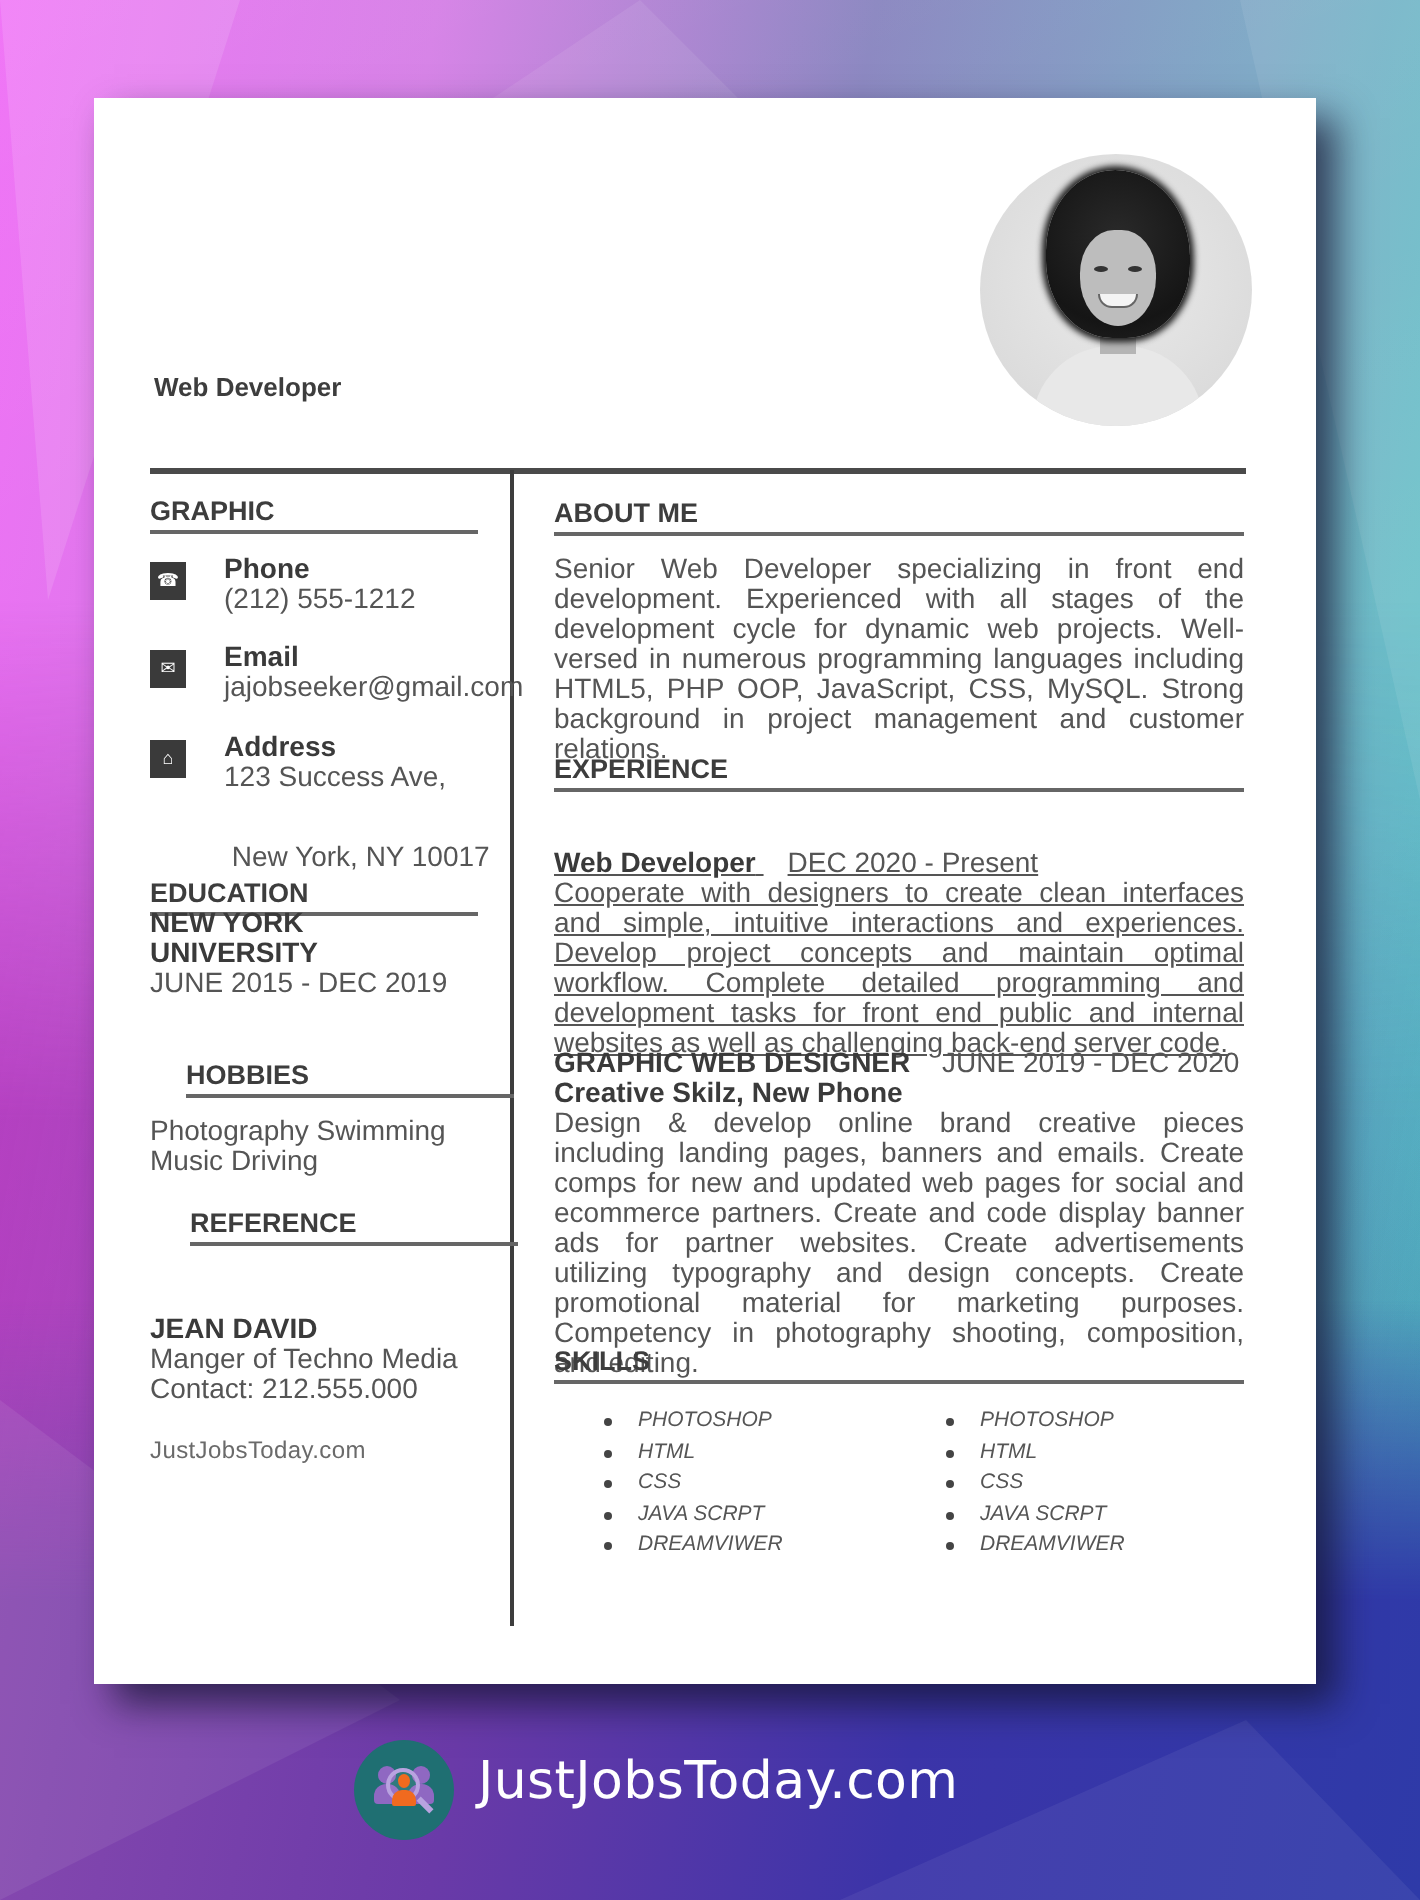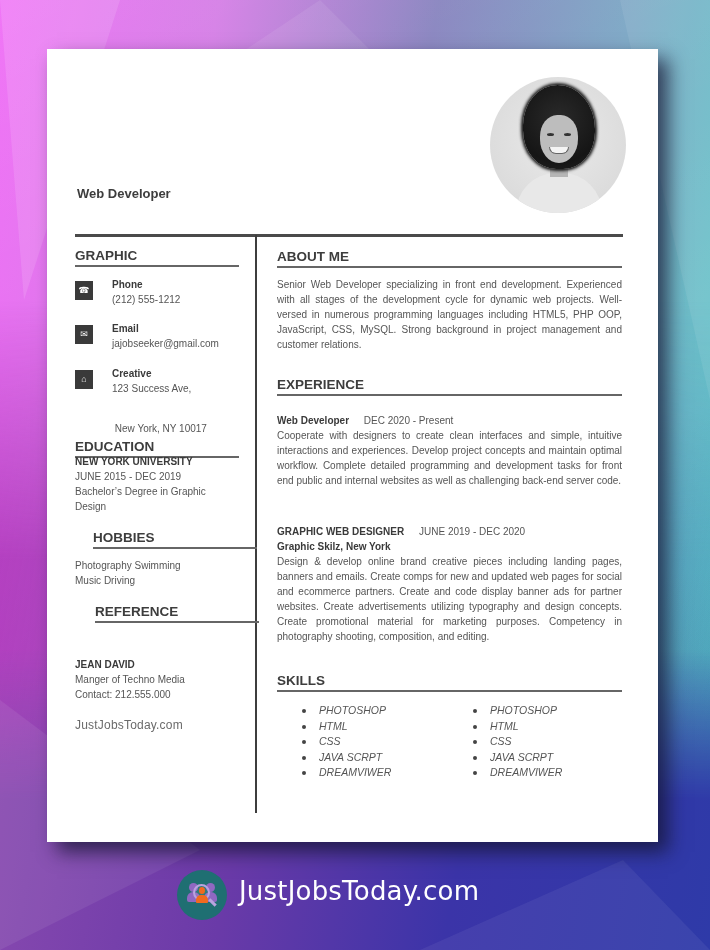--- a/index.html
+++ b/index.html
@@ -72,21 +72,21 @@
   .top-rule { position: absolute; left: 28px; top: 185px; width: 548px; height: 3px; background: #4a4a4a; }
   .v-rule { position: absolute; left: 208px; top: 186px; width: 2px; height: 578px; background: #3d3d3d; }
 
   .col-left { position: absolute; left: 28px; top: 0; width: 164px; }
   .col-right { position: absolute; left: 230px; top: 0; width: 345px; }
 
   .sec-title {
     position: absolute; font-size: 13.5px; font-weight: bold; color: #3d3d3d;
     padding-bottom: 2px; border-bottom: 2px solid #666; width: 100%;
   }
-  .small { font-size: 10px; line-height: 15px; color: #555; }
+  .small { font-size: 14px; line-height: 15px; color: #555; }
   .bold { font-weight: bold; color: #3a3a3a; }
 
   .contact-item { position: absolute; left: 0; width: 164px; }
   .contact-icon {
     position: absolute; left: 0; top: 4px; width: 18px; height: 19px;
     background: #3a3a3a; color: #fff; font-size: 9px; text-align: center; line-height: 19px;
   }
   .contact-text { position: absolute; left: 37px; top: 0; width: 130px; }
 
   .justify { text-align: justify; }
@@ -160,31 +160,30 @@
       <div class="contact-icon">✉</div>
       <div class="contact-text small">
         <div class="bold">Email</div>
         <div>jajobseeker@gmail.com</div>
       </div>
     </div>
 
     <div class="contact-item" style="top:317px;">
       <div class="contact-icon">⌂</div>
       <div class="contact-text small">
-        <div class="bold">Creative</div>
+        <div class="bold">Address</div>
         <div>123 Success Ave,</div>
         <div style="white-space:pre;margin-top:25px;"> New York, NY 10017</div>
       </div>
     </div>
 
     <div class="sec-title" style="top:378px;margin-top:12px;">EDUCATION</div>
     <div class="small" style="position:absolute;top:405px;width:164px;">
       <div class="bold">NEW YORK UNIVERSITY</div>
       <div>JUNE 2015 - DEC 2019</div>
-      <div>Bachelor’s Degree in Graphic Design</div>
     </div>
 
     <div class="sec-title" style="top:481px;margin-left:18px;">HOBBIES</div>
     <div class="small" style="position:absolute;top:509px;width:164px;">
       <div>Photography Swimming</div>
       <div>Music Driving</div>
     </div>
 
     <div class="sec-title" style="top:555px;margin-left:20px;">REFERENCE</div>
     <div class="small" style="position:absolute;top:608px;width:164px;">
@@ -195,34 +194,34 @@
   </div>
 
   <div class="site-small">JustJobsToday.com</div>
 
   <div class="col-right">
     <div class="sec-title" style="top:200px;">ABOUT ME</div>
     <div class="small justify" style="position:absolute;top:228px;width:345px;">Senior Web Developer specializing in front end development. Experienced with all stages of the development cycle for dynamic web projects. Well-versed in numerous programming languages including HTML5, PHP OOP, JavaScript, CSS, MySQL. Strong background in project management and customer relations.</div>
 
     <div class="sec-title" style="top:328px;">EXPERIENCE</div>
 
-    <div class="small" style="position:absolute;top:364px;width:345px;">
+    <div class="small" style="position:absolute;top:375px;width:345px;text-decoration:underline;">
       <div>
         <span class="bold">Web Developer</span>
         <span style="margin-left:12px;">DEC 2020 - Present</span>
       </div>
       <div class="justify">Cooperate with designers to create clean interfaces and simple, intuitive interactions and experiences. Develop project concepts and maintain optimal workflow. Complete detailed programming and development tasks for front end public and internal websites as well as challenging back-end server code.</div>
     </div>
 
     <div class="small" style="position:absolute;top:475px;width:345px;">
       <div>
         <span class="bold">GRAPHIC WEB DESIGNER</span>
         <span style="margin-left:12px;">JUNE 2019 - DEC 2020</span>
       </div>
-      <div class="bold">Graphic Skilz, New York</div>
+      <div class="bold">Creative Skilz, New Phone</div>
       <div class="justify">Design &amp; develop online brand creative pieces including landing pages, banners and emails. Create comps for new and updated web pages for social and ecommerce partners. Create and code display banner ads for partner websites. Create advertisements utilizing typography and design concepts. Create promotional material for marketing purposes. Competency in photography shooting, composition, and editing.</div>
     </div>
 
     <div class="sec-title" style="top:624px;">SKILLS</div>
 
     <div class="skills">
       <ul class="skill-col" style="left:0;">
         <li>PHOTOSHOP</li>
         <li>HTML</li>
         <li>CSS</li>

